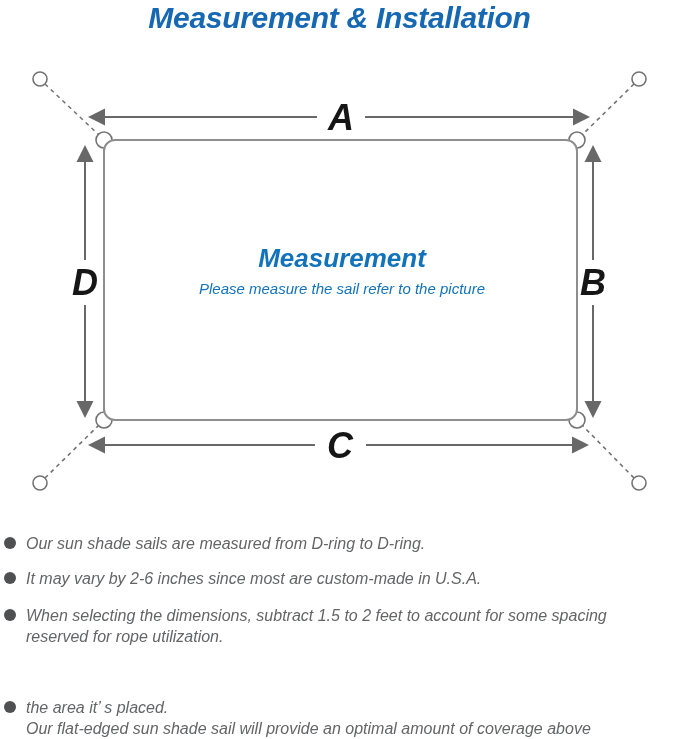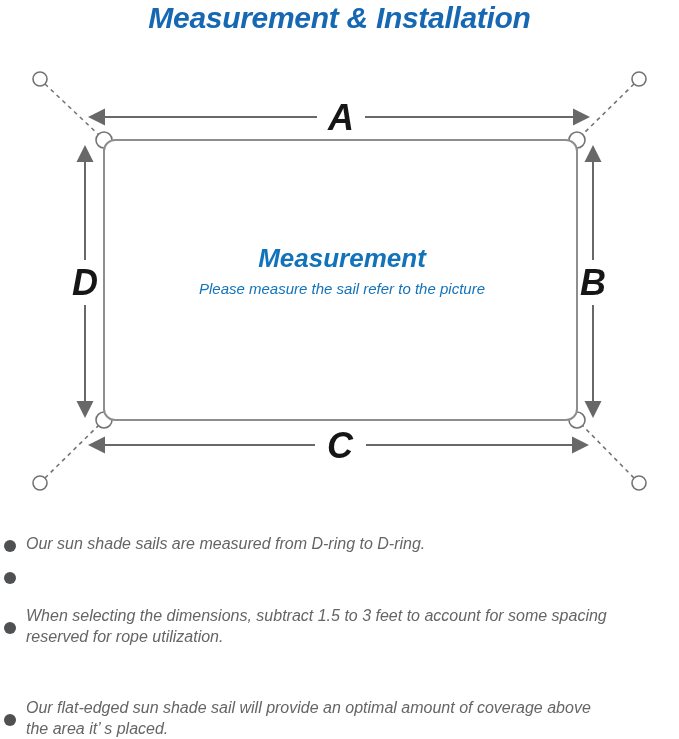--- a/index.html
+++ b/index.html
@@ -17,21 +17,21 @@
     font-size:30px;line-height:40px;font-weight:bold;
     color:#1668b3;letter-spacing:-0.3px;
   }
   .diagram-svg{position:absolute;top:55px;left:0;}
   .bullet-list{
     list-style:none;margin:0;padding:0;
     position:absolute;top:0;left:0;width:679px;height:739px;
   }
   .bullet-item{
     position:absolute;left:4px;right:16px;
-    display:flex;align-items:center;
+    display:flex;align-items:flex-start;
   }
   .bullet-dot{
     flex:0 0 auto;
     width:12px;height:12px;border-radius:50%;
     background:#4f5052;
     margin:4px 10px 0 0;
   }
   .bullet-text{
     color:#646567;
     font-size:16px;line-height:21px;
@@ -111,33 +111,36 @@
 
     <li class="bullet-item" style="top:533px">
       <span class="bullet-dot"></span>
       <div class="bullet-text">
         <div>Our sun shade sails are measured from D-ring to D-ring.</div>
       </div>
     </li>
 
     <li class="bullet-item" style="top:568px">
       <span class="bullet-dot"></span>
+      <div class="bullet-text">
+        <div>It may vary by 2-6 inches since most are custom-made in U.S.A.</div>
+      </div>
     </li>
 
     <li class="bullet-item" style="top:605px">
       <span class="bullet-dot"></span>
       <div class="bullet-text">
-        <div>When selecting the dimensions, subtract 1.5 to 3 feet to account for some spacing</div>
+        <div>When selecting the dimensions, subtract 1.5 to 2 feet to account for some spacing</div>
         <div>reserved for rope utilization.</div>
       </div>
     </li>
 
 
     <li class="bullet-item" style="top:697px">
       <span class="bullet-dot"></span>
       <div class="bullet-text">
+        <div>the area it’ s placed.</div>
         <div>Our flat-edged sun shade sail will provide an optimal amount of coverage above</div>
-        <div>the area it’ s placed.</div>
       </div>
     </li>
 
   </ul>
 </div>
 
 </body></html>

